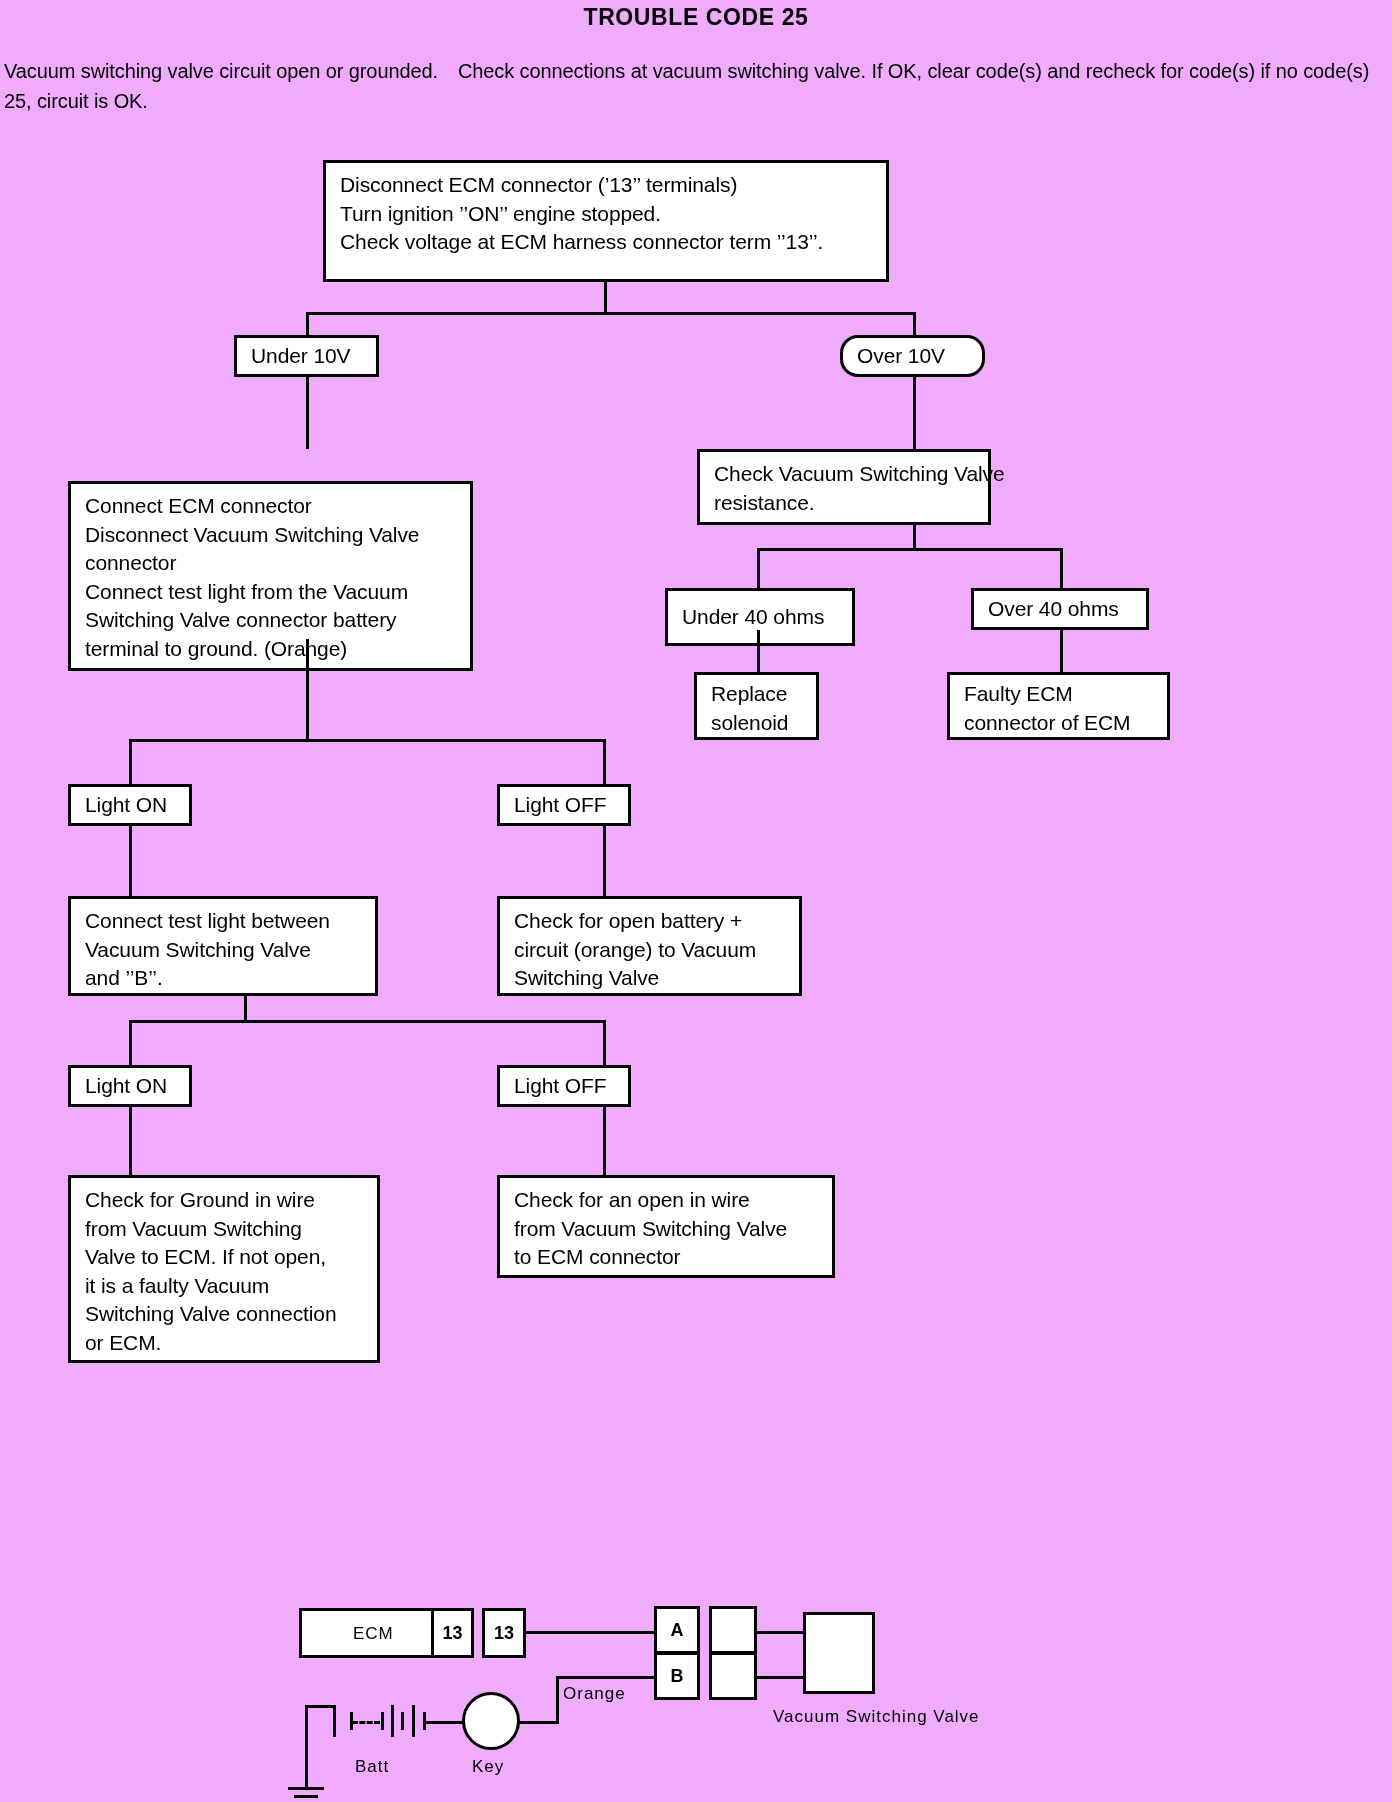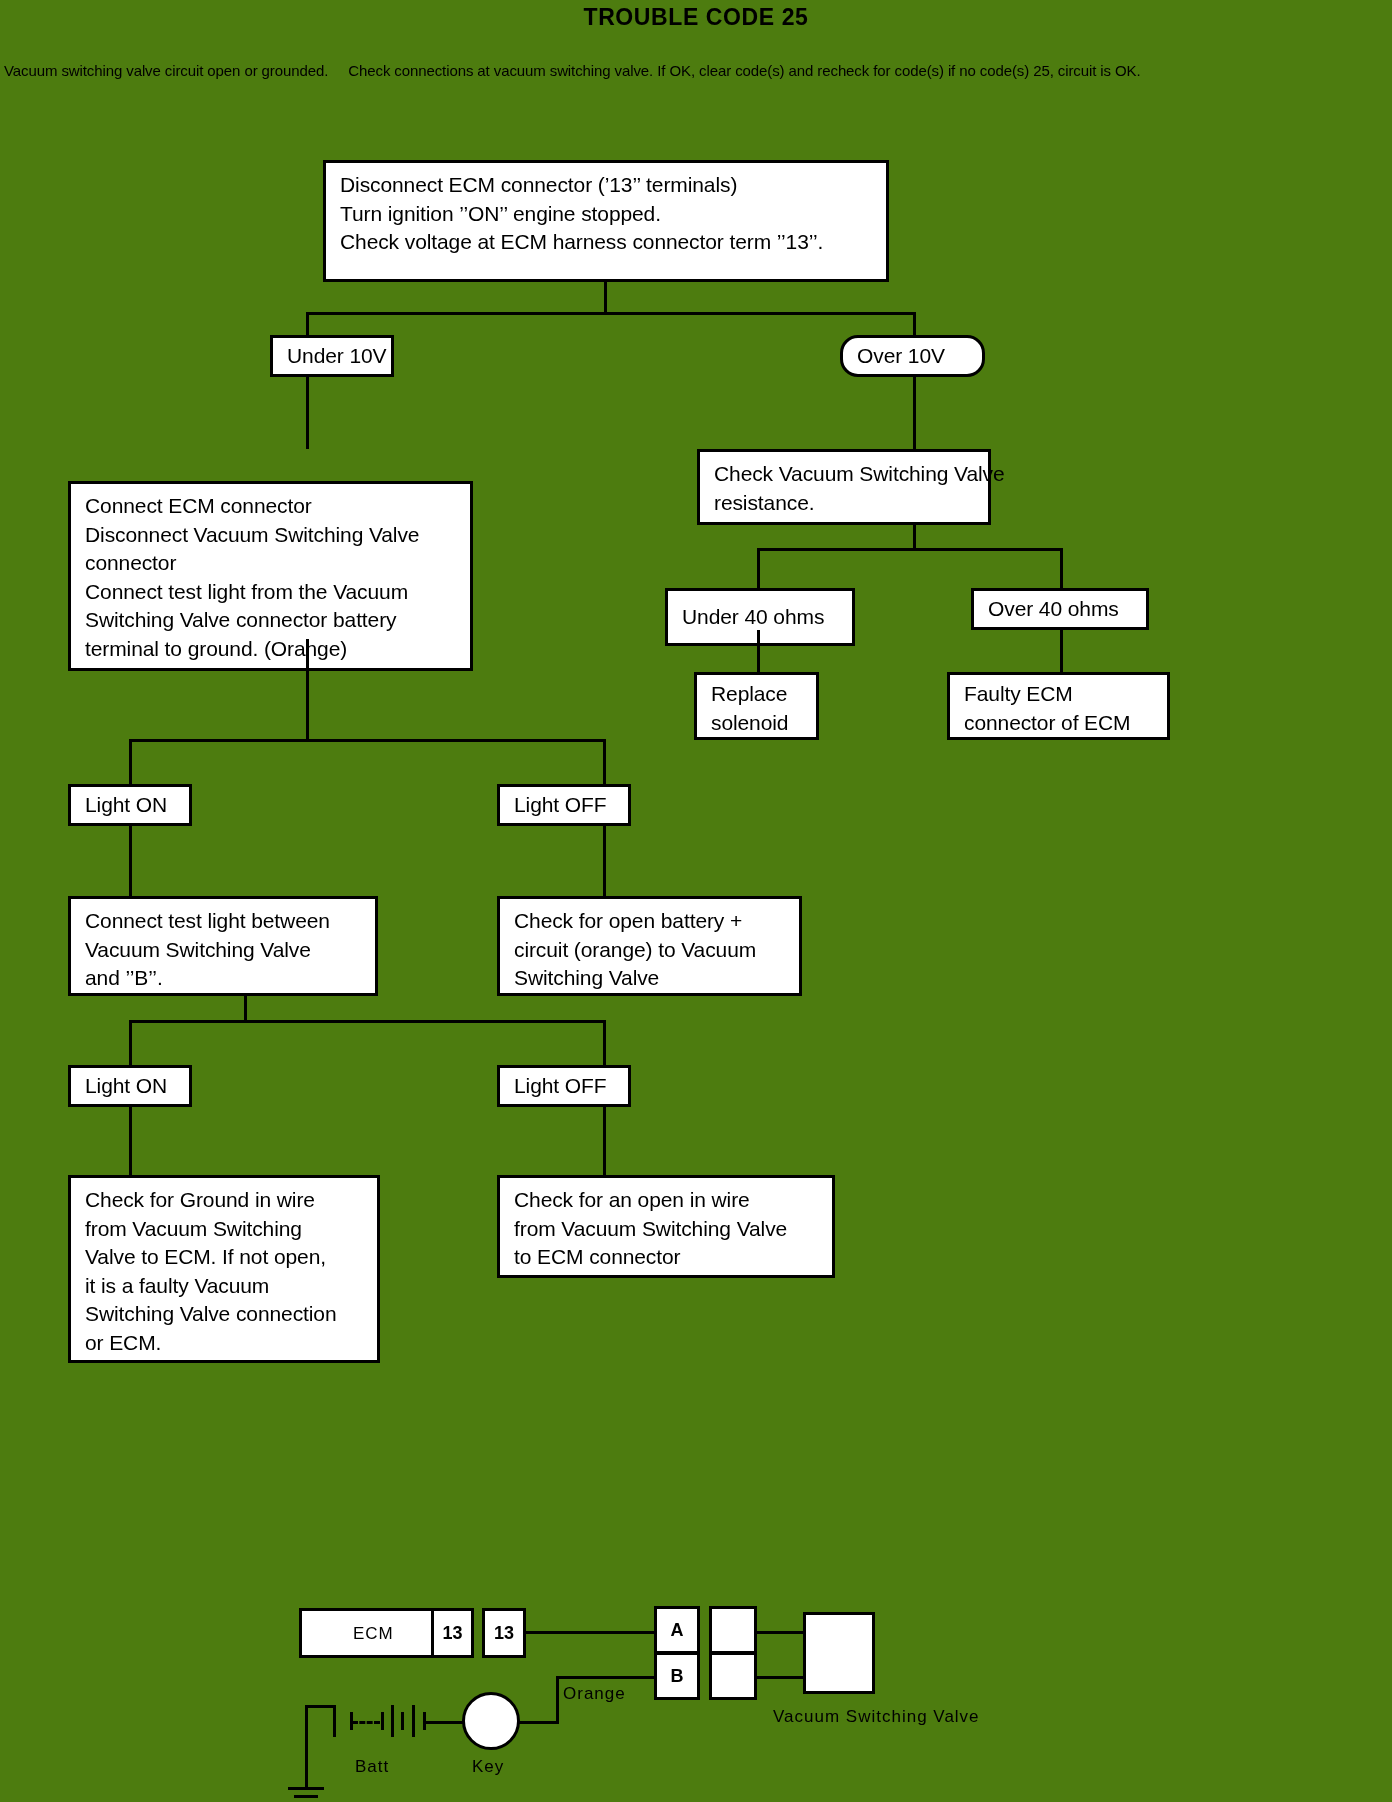--- a/index.html
+++ b/index.html
@@ -8,41 +8,41 @@
     background: #ffffff;
   }
   body {
     font-family: "Liberation Sans", sans-serif;
     color: #000000;
   }
   #page {
     position: relative;
     width: 1392px;
     height: 1802px;
-    background: #4d7c0f;
+    background: #f0abfc;
     overflow: hidden;
   }
 
   
   .page-title {
     position: absolute;
     left: 0;
     top: 4px;
     width: 1392px;
     text-align: center;
     font-size: 23px;
     font-weight: bold;
     letter-spacing: 0.6px;
   }
   .intro {
     position: absolute;
     left: 4px;
     top: 56px;
     width: 1384px;
-    font-size: 15px;
+    font-size: 20px;
     line-height: 30px;
     letter-spacing: -0.1px;
   }
   .intro .gap { display: inline-block; width: 20px; }
 
   
   .box {
     position: absolute;
     border: 3px solid #000;
     background: #fff;
@@ -138,21 +138,21 @@
     <span class="line">Disconnect ECM connector (’13’’ terminals)</span>
     <span class="line">Turn ignition ’’ON’’ engine stopped.</span>
     <span class="line">Check voltage at ECM harness connector term ’’13’’.</span>
   </div>
 
   <div class="vline" style="left:604px; top:282px; height:30px;"></div>
   <div class="hline" style="left:306px; top:312px; width:610px;"></div>
   <div class="vline" style="left:306px; top:312px; height:23px;"></div>
   <div class="vline" style="left:913px; top:312px; height:23px;"></div>
 
-  <div class="box center" style="left:234px; top:335px; width:124px; height:42px;margin-left:36px;">
+  <div class="box center" style="left:234px; top:335px; width:145px; height:42px;">
     <span class="line">Under 10V</span>
   </div>
 
   <div class="box center" style="left:840px; top:335px; width:145px; height:42px;border-radius:18px;">
     <span class="line">Over 10V</span>
   </div>
 
   <div class="vline" style="left:306px; top:377px; height:72px;"></div>
 
   <div class="vline" style="left:913px; top:377px; height:72px;"></div>

